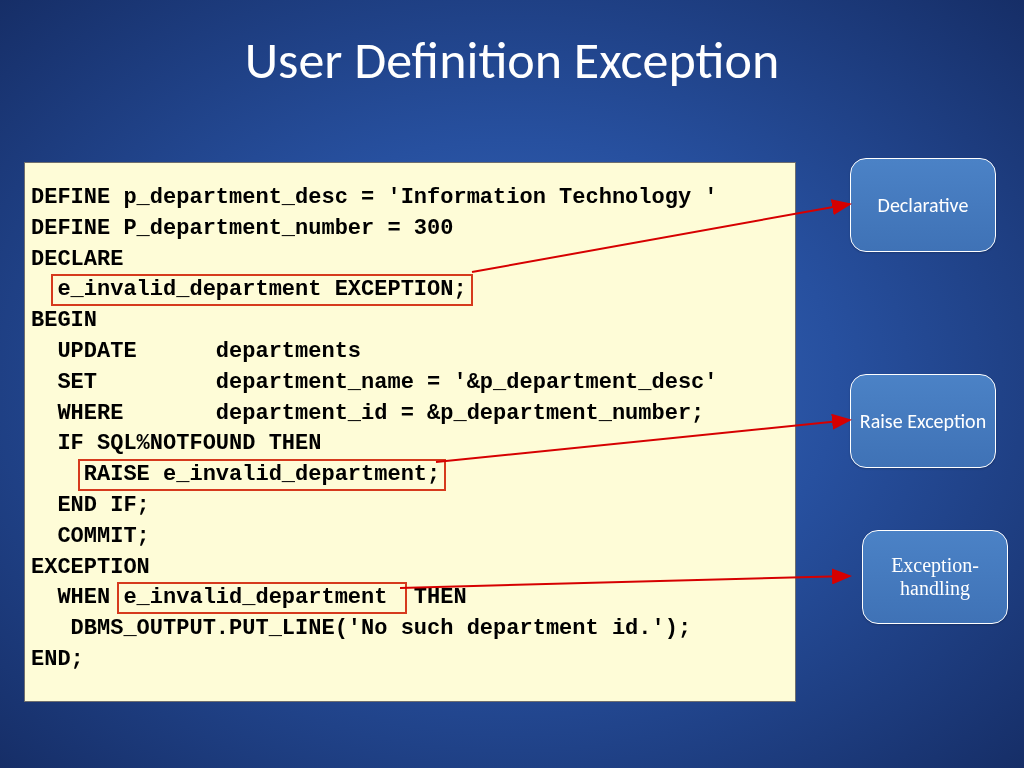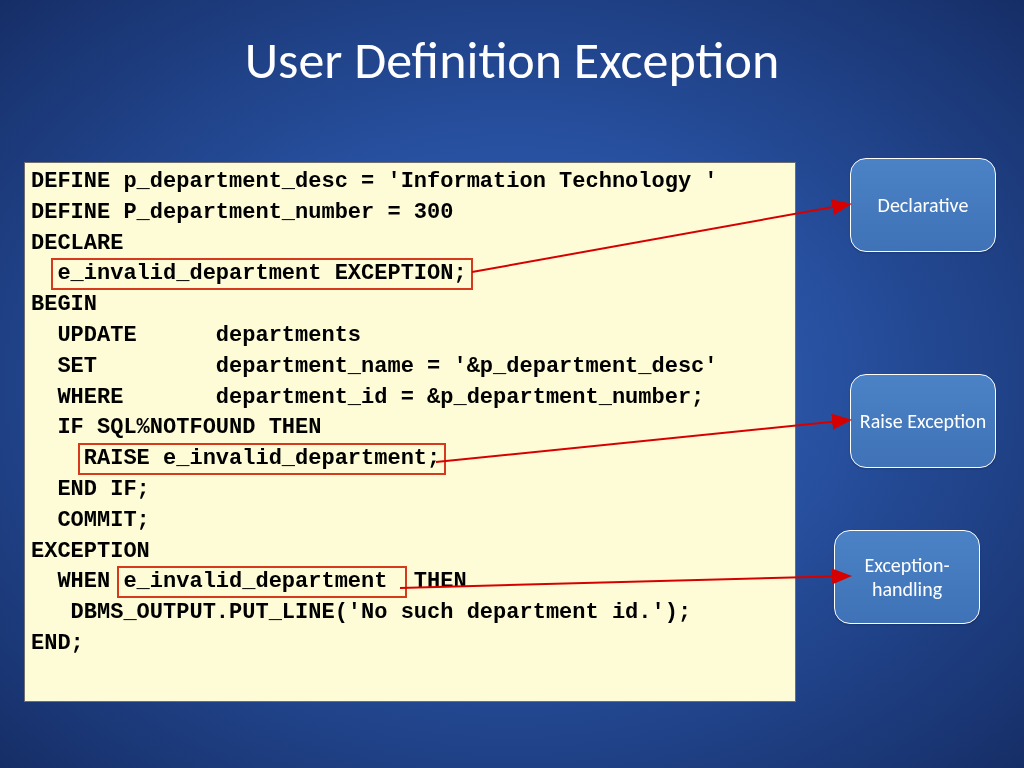--- a/index.html
+++ b/index.html
@@ -33,21 +33,21 @@
     width: 772px;
     height: 540px;
     background: #fefcd7;
     border: 1px solid #6e6e6e;
     box-sizing: border-box;
     font-family: "Courier New", monospace;
     font-weight: bold;
     font-size: 22px;
     color: #000;
     line-height: 1.4;
-    padding: 4px 6px;
+    padding: 20px 6px;
     white-space: pre;
   }
   .hl {
     display: inline-block;
     border: 2px solid #d63a1d;
     padding: 0 4px;
     margin: -2px -6px;
     line-height: 1.25;
   }
   .pill {
@@ -60,21 +60,21 @@
     color: #ffffff;
     font-size: 20px;
     display: flex;
     align-items: center;
     justify-content: center;
     text-align: center;
     box-shadow: 0 1px 2px rgba(0,0,0,.2);
   }
   .pill1 { right: 28px; top: 158px; }
   .pill2 { right: 28px; top: 374px; }
-  .pill3 { right: 44px; top: 530px; }
+  .pill3 { right: 16px; top: 530px; font-family: Liberation Serif, serif; }
   svg.arrows {
     position: absolute;
     left: 0; top: 0;
     width: 1024px; height: 768px;
     pointer-events: none;
   }
 </style>
 </head>
 <body>
 

